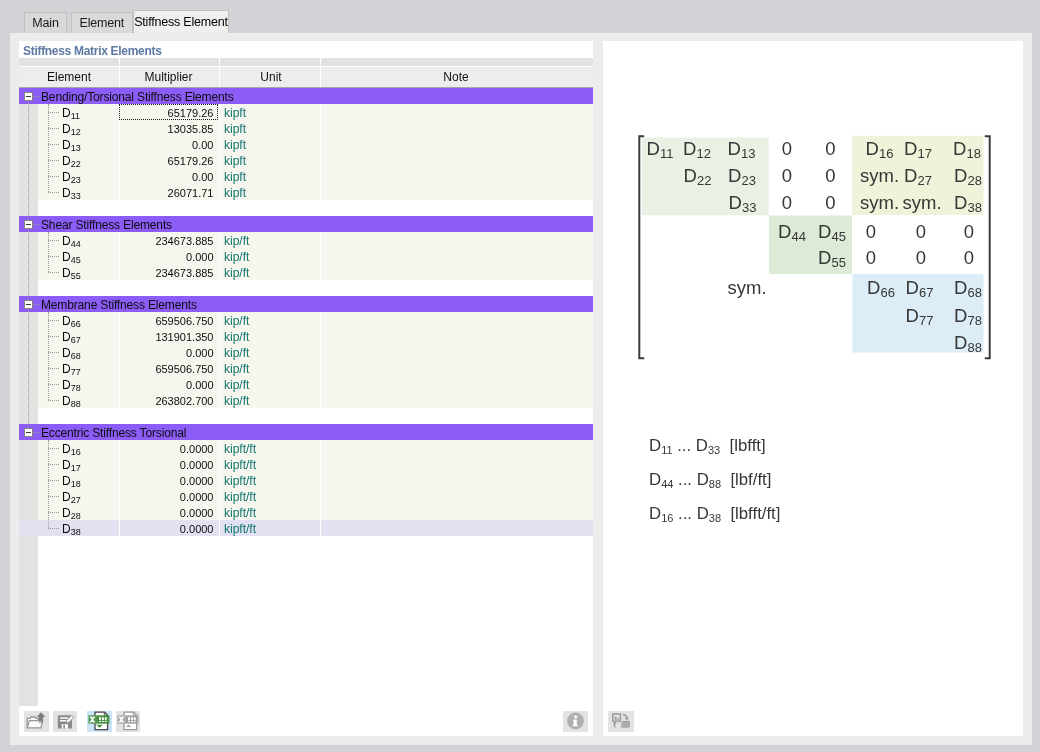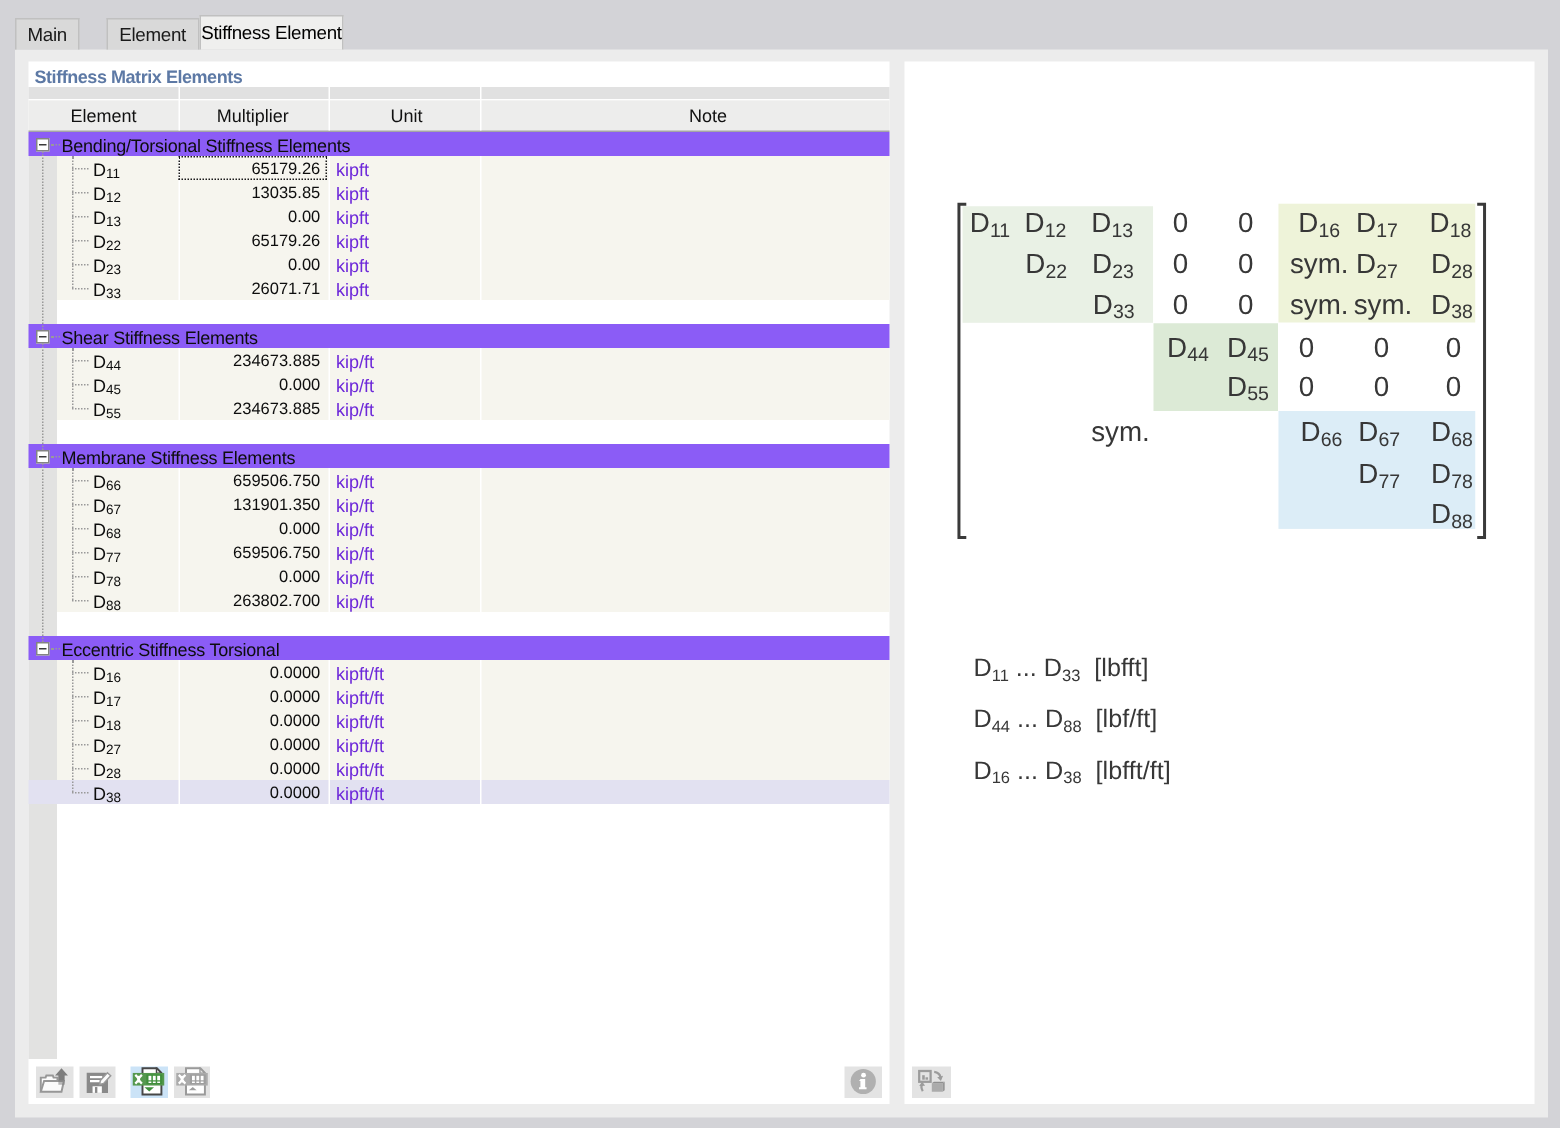--- a/index.html
+++ b/index.html
@@ -36,21 +36,21 @@
   background:#8b5cf6; }
 .glabel { position:absolute; left:22px; top:1.5px; font-size:12px; letter-spacing:-0.15px; color:#0d0d0d; }
 .drow { position:absolute; left:37.5px; width:555.5px; height:16px;
   background:#f6f5ee; }
 .drow.hrow { left:19px; width:574px; background:#e2e1f1; }
 .drow .dlab { position:absolute; left:24.5px; top:1.5px; font-size:12px; color:#0d0d0d; }
 .hrow .dlab { left:43px; }
 .drow sub { font-size:9px; vertical-align:-1.5px; line-height:0; }
 .dval { position:absolute; right:379.5px; top:2.5px; font-size:11px; color:#0d0d0d; }
 .hrow .dval { right:379.5px; }
-.dunit { position:absolute; left:186.5px; top:1.5px; font-size:12px; color:#6d28d9;text-align:center; }
+.dunit { position:absolute; left:186.5px; top:1.5px; font-size:12px; color:#0f766e;text-align:center; }
 .hrow .dunit { left:205px; }
 
 .vsep { position:absolute; top:88px; width:1px; height:618px; background:#fff; }
 
 
 .exp { position:absolute; left:24px; width:9px; height:9px; background:#fff;
   border:1px solid #848484; }
 .exp:after { content:""; position:absolute; left:1px; top:3px; width:5px; height:1px; background:#3a3a3a; }
 .expdots { position:absolute; left:33.5px; width:6px; height:1px; border-top:1px dotted #999; }
 .vdots1 { position:absolute; left:28px; width:1px; border-left:1px dotted #999; }
@@ -61,37 +61,37 @@
 
 .tbtn { position:absolute; top:711px; width:24.5px; height:20.5px; background:#e3e3e3; }
 .tbtn.sel { background:#cbe3f7; }
 .tbtn svg { display:block; margin:0 auto; }
 
 .rpsvg { position:absolute; left:603px; top:41px; }
 </style></head>
 <body>
 <div class="abs" id="panel"></div>
 
-<div class="tab" style="left:10px;width:43px;">Main</div>
+<div class="tab" style="left:24px;width:43px;">Main</div>
 <div class="tab" style="left:70.5px;width:62.5px;">Element</div>
 <div class="tab active" style="left:133px;width:96px;">Stiffness Element</div>
 
 <div class="abs" id="lpanel"></div>
 <div class="abs" id="rpanel"></div>
 <div class="abs" id="ltitle">Stiffness Matrix Elements</div>
 
 <div class="abs" id="striprow"></div>
 <div class="abs" id="headrow"></div>
 <div class="hsep" style="left:118.5px"></div>
 <div class="hsep" style="left:218.5px"></div>
 <div class="hsep" style="left:320px"></div>
 <div class="htxt" style="left:69px">Element</div>
 <div class="htxt" style="left:168.5px">Multiplier</div>
 <div class="htxt" style="left:271px">Unit</div>
-<div class="htxt" style="left:472px">Note</div>
+<div class="htxt" style="left:456px">Note</div>
 
 <div class="abs" id="treecol"></div>
 <div class="grow" style="top:88px">
     <span class="glabel">Bending/Torsional Stiffness Elements</span>
   </div>
 <div class="exp" style="top:91.5px"></div>
 <div class="expdots" style="top:96px"></div>
 <div class="drow" style="top:104px">
     <span class="dlab">D<sub>11</sub></span>
     <span class="dval">65179.26</span>

